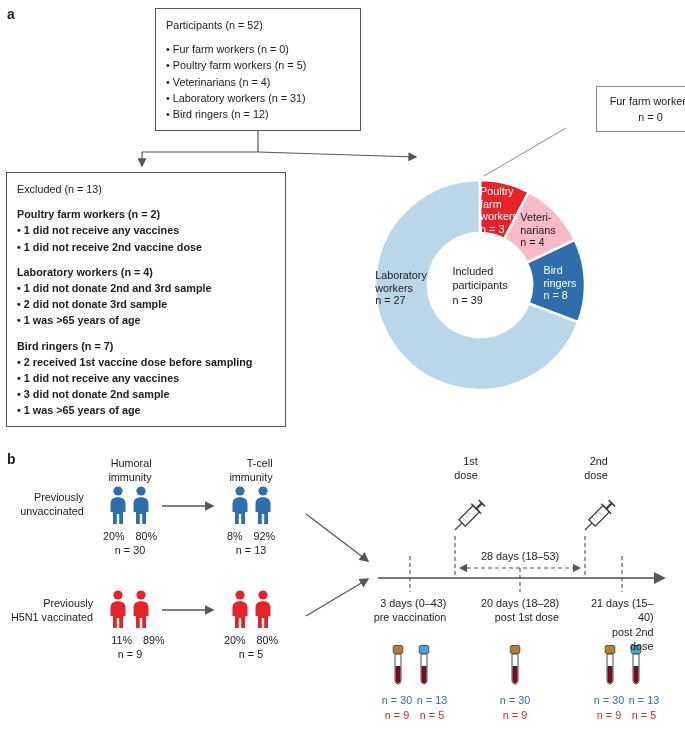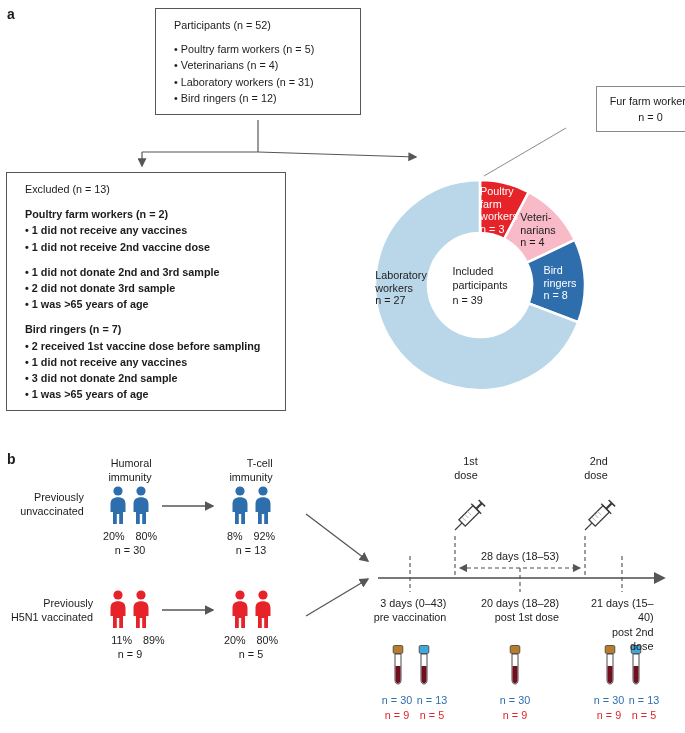--- a/index.html
+++ b/index.html
@@ -2,21 +2,21 @@
 <html style="--blue: #2e6ead; --red: #e62329; --tube-orange: #b97c2a; --tube-blue: #41a8dc; --blood: #70101f; --line: #4d4d4d;"><head>
 <meta charset="utf-8">
 <style>
   * { margin:0; padding:0; box-sizing:border-box; }
   html,body { background:#fff; }
   body { font-family:"Liberation Sans", sans-serif; color:#1c1c1c; }
   .canvas { position:relative; width:685px; height:733px; background:#fff; overflow:hidden;
             font-size:10.8px; line-height:1.5; }
   .abs { position:absolute; }
   .panel-label { position:absolute; font-weight:bold; font-size:14px; z-index:4; }
-  .box { position:absolute; border:1.3px solid #565656; background:#fff; padding:8px 18px; z-index:2; }
+  .box { position:absolute; border:1.3px solid #565656; background:#fff; padding:8px 10px; z-index:2; }
   .box-title { margin-bottom:8px; }
   .group { margin-top:9px;font-weight:bold; }
   .bullet::before { content:"\2022  "; }
   .center-text { position:absolute; transform:translateX(-50%); text-align:right; white-space:pre-line; z-index:3; }
   .mid-text { position:absolute; transform:translate(-50%,-50%); text-align:left; white-space:pre-line; z-index:3; }
   .white { color:#fff; }
   .callout { text-align:center; border-color:#8a8a8a; padding:6px 8px; white-space:pre-line; }
   .overlay { position:absolute; left:0; top:0; z-index:0; pointer-events:none; }
   .donut-svg { position:absolute; z-index:1; }
   .pct { word-spacing:8px; }
@@ -73,34 +73,36 @@
         <line x1="622" y1="556" x2="622" y2="592"></line>
         <line x1="460" y1="568" x2="580" y2="568" marker-start="url(#arr)" marker-end="url(#arr)"></line>
       </g>
     </g>
   </svg>
 
   <div class="panel-label" style="left:7px; top:4px">a</div>
 
   <div class="box" style="left:155px; top:8px; width:206px;">
     <div class="box-title">Participants (n = 52)</div>
+    <div class="bullet">Fur farm workers (n = 0)</div>
     <div class="bullet">Poultry farm workers (n = 5)</div>
     <div class="bullet">Veterinarians (n = 4)</div>
     <div class="bullet">Laboratory workers (n = 31)</div>
     <div class="bullet">Bird ringers (n = 12)</div>
   </div>
 
   <div class="box" style="left:6px; top:172px; width:280px;">
     <div class="box-title">Excluded (n = 13)</div>
     <div class="group">
       <div>Poultry farm workers (n = 2)</div>
       <div class="bullet">1 did not receive any vaccines</div>
       <div class="bullet">1 did not receive 2nd vaccine dose</div>
     </div>
     <div class="group">
+      <div>Laboratory workers (n = 4)</div>
       <div class="bullet">1 did not donate 2nd and 3rd sample</div>
       <div class="bullet">2 did not donate 3rd sample</div>
       <div class="bullet">1 was &gt;65 years of age</div>
     </div>
     <div class="group">
       <div>Bird ringers (n = 7)</div>
       <div class="bullet">2 received 1st vaccine dose before sampling</div>
       <div class="bullet">1 did not receive any vaccines</div>
       <div class="bullet">3 did not donate 2nd sample</div>
       <div class="bullet">1 was &gt;65 years of age</div>

